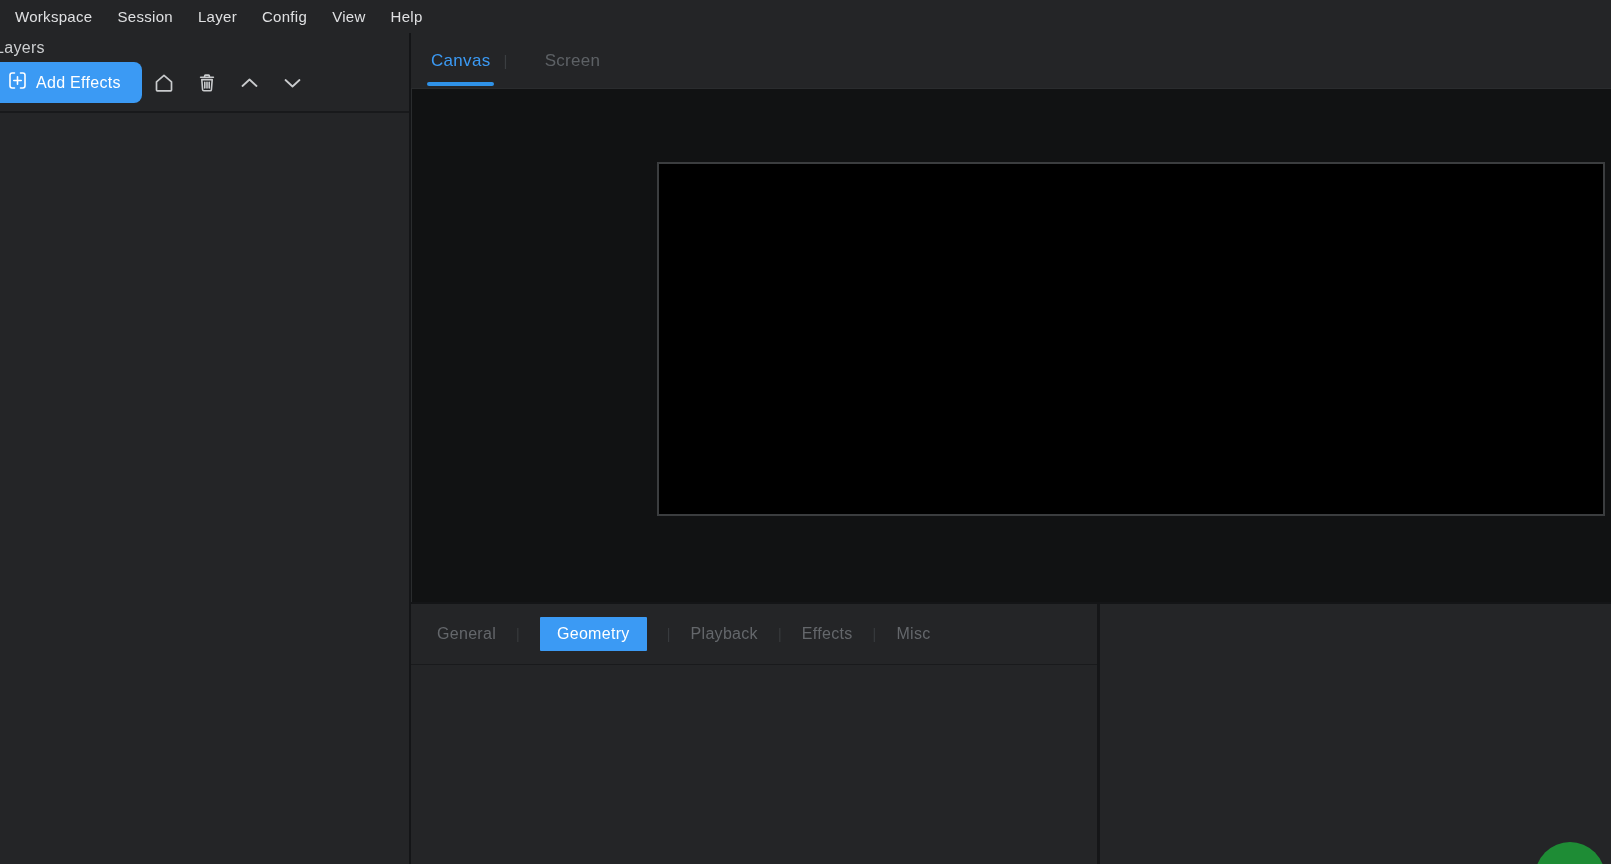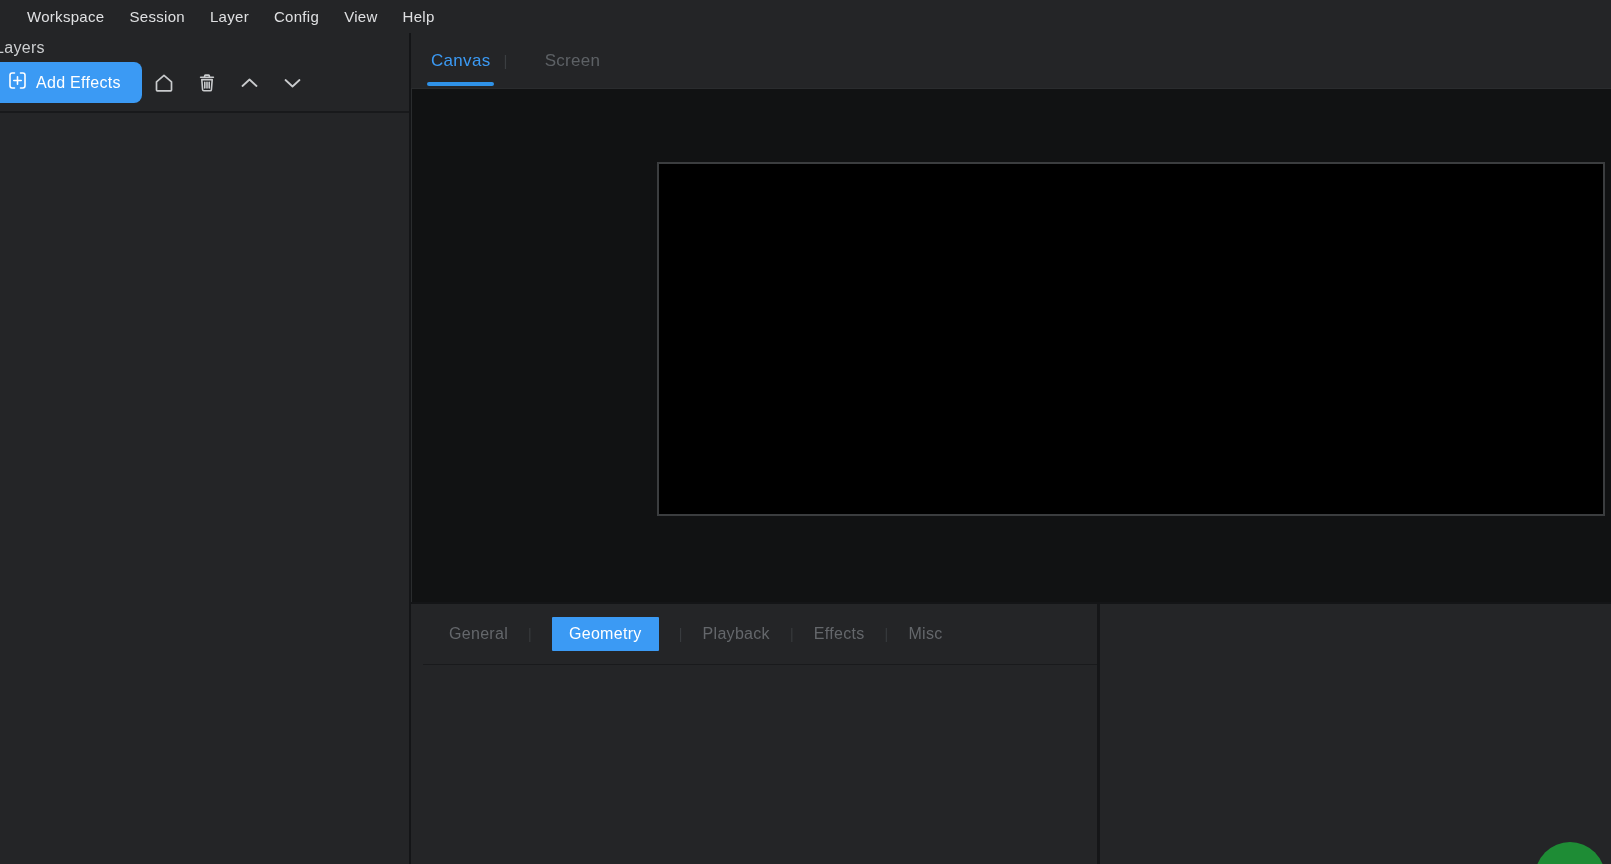--- a/index.html
+++ b/index.html
@@ -20,21 +20,21 @@
     position:relative;
     overflow:hidden;
     background:var(--chrome);
     font-family:"Liberation Sans", sans-serif;
     color:var(--txt-main);
     -webkit-font-smoothing:antialiased;
   }
 
   
   .menubar{
-    position:absolute;top:0;left:12px;right:0;height:33px;
+    position:absolute;top:0;left:0;right:0;height:33px;
     display:flex;align-items:center;gap:25px;padding-left:15px;
     font-size:15px;letter-spacing:.3px;color:var(--txt-main);
   }
   .menubar .menu-item{cursor:default;}
 
   
   .sidebar{position:absolute;left:0;top:33px;width:409px;bottom:0;background:var(--chrome);}
   .layers-title{position:absolute;left:-5px;top:6px;font-size:16px;letter-spacing:.3px;color:#cdcfd1;}
   .sidebar-toolbar{position:absolute;left:0;top:29px;height:41px;display:flex;align-items:center;}
   .add-content-btn{
@@ -76,21 +76,21 @@
   .output-rect{
     position:absolute;left:245px;top:73px;width:948px;height:354px;
     background:#000;border:2px solid #3b3d3f;
   }
 
   
   .bottom-area{
     position:absolute;left:0;right:0;top:569px;bottom:0;
     border-top:2px solid var(--divider-dark);overflow:hidden;
   }
-  .props-panel{position:absolute;left:0;top:0;bottom:0;width:686px;background:var(--chrome);margin-left:12px;}
+  .props-panel{position:absolute;left:0;top:0;bottom:0;width:686px;background:var(--chrome);}
   .props-tabs{
     height:60px;display:flex;align-items:center;gap:20px;
     padding-left:26px;font-size:16px;letter-spacing:.3px;color:#64676b;
   }
   .prop-tab{cursor:default;}
   .prop-tab.active{
     background:var(--accent);color:#fff;padding:8px 17px;border-radius:1px;
   }
   .prop-sep{color:#383b3e;font-size:14px;}
   .props-divider{position:absolute;left:0;right:0;top:60px;height:1px;background:var(--divider-soft);}

